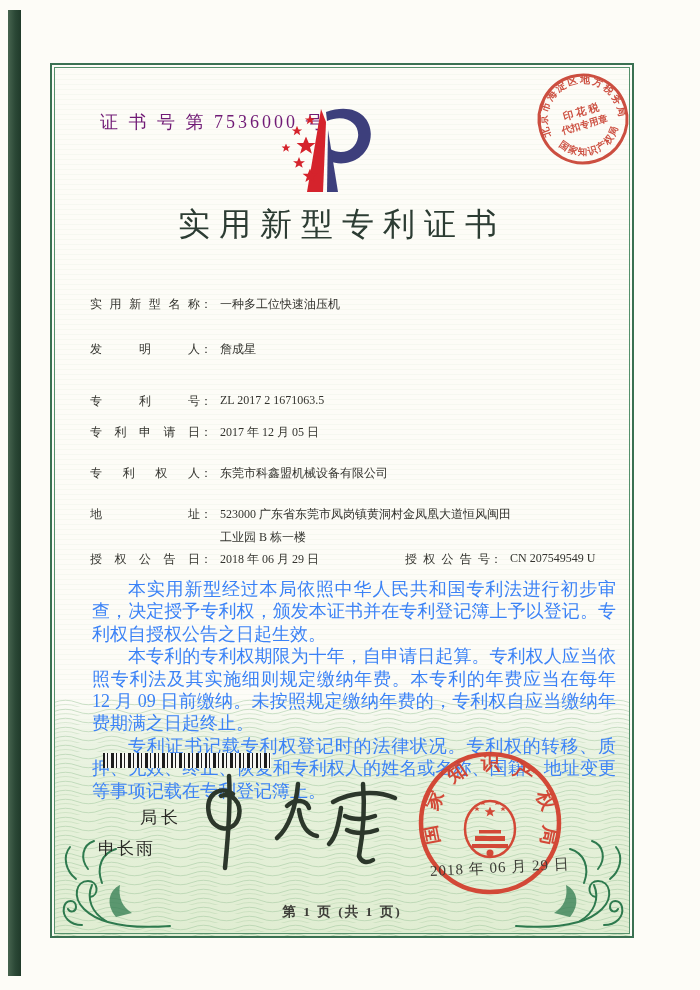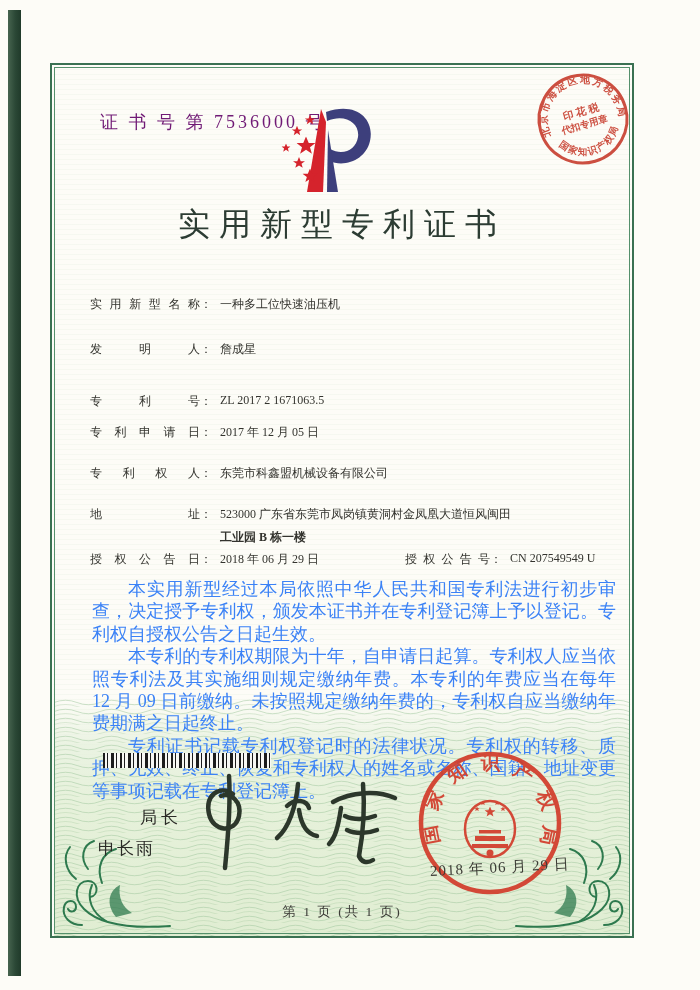--- a/index.html
+++ b/index.html
@@ -40,21 +40,21 @@
     text-align:center; font-size:32px; letter-spacing:9px;
     color:#2c3c33; font-weight:500;
   }
   .frow { position:absolute; left:90px; font-size:12px; color:#33332e; display:flex; }
   .flabel { display:inline-block; width:110px; text-align-last:justify; text-align:justify; }
   .fcolon { display:inline-block; width:20px; }
   .fvalue { white-space:nowrap; }
   .row-name{top:296px;} .row-inventor{top:341px;} .row-patno{top:384px;margin-top:9px;}
   .row-filing{top:424px;} .row-patentee{top:465px;} .row-address{top:506px;}
   .row-grant{top:551px; width:540px;}
-  .addr-l2 { margin-top:6px;font-weight:bold; }
+  .addr-l2 { margin-top:6px; }
   .pair2 { position:absolute; left:315px; top:0; display:flex; }
   .pair2 .flabel { width:85px; }
   .paragraphs {
     position:absolute; left:92px; top:578px; width:524px;
     font-size:18px; line-height:22.4px; color:#3b82f6; text-align:justify;
   }
   .paragraphs p { text-indent:2em; margin:0; }
   .barcode {
     position:absolute; left:103px; top:753px; width:168px; height:15px;
     background:repeating-linear-gradient(90deg,
@@ -65,21 +65,21 @@
   .signer-name  { position:absolute; left:98px;  top:837px; font-size:17px; letter-spacing:2px; color:#2b2b27; }
   .signature { position:absolute; left:195px; top:772px; }
   .seal { position:absolute; left:417px; top:750px; opacity:.92; }
   .seal-date {
     position:absolute; left:430px; top:858px; width:150px;
     font-size:15px; color:#3c3c36; letter-spacing:1px;
     transform:rotate(-3deg); white-space:nowrap;
   }
   .footer {
     position:absolute; left:50px; top:903px; width:584px;
-    text-align:center; font-size:13.5px; letter-spacing:2px; color:#3d3d38;
+    text-align:center; font-size:13.5px; letter-spacing:2px; color:#3d3d38;font-weight:bold;
   }
   .ornament { position:absolute; top:833px; }
   .ornament.left { left:52px; }
   .ornament.right { left:514px; transform:scaleX(-1); }
 </style>
 </head>
 <body>
 
 <div class="page">
 

